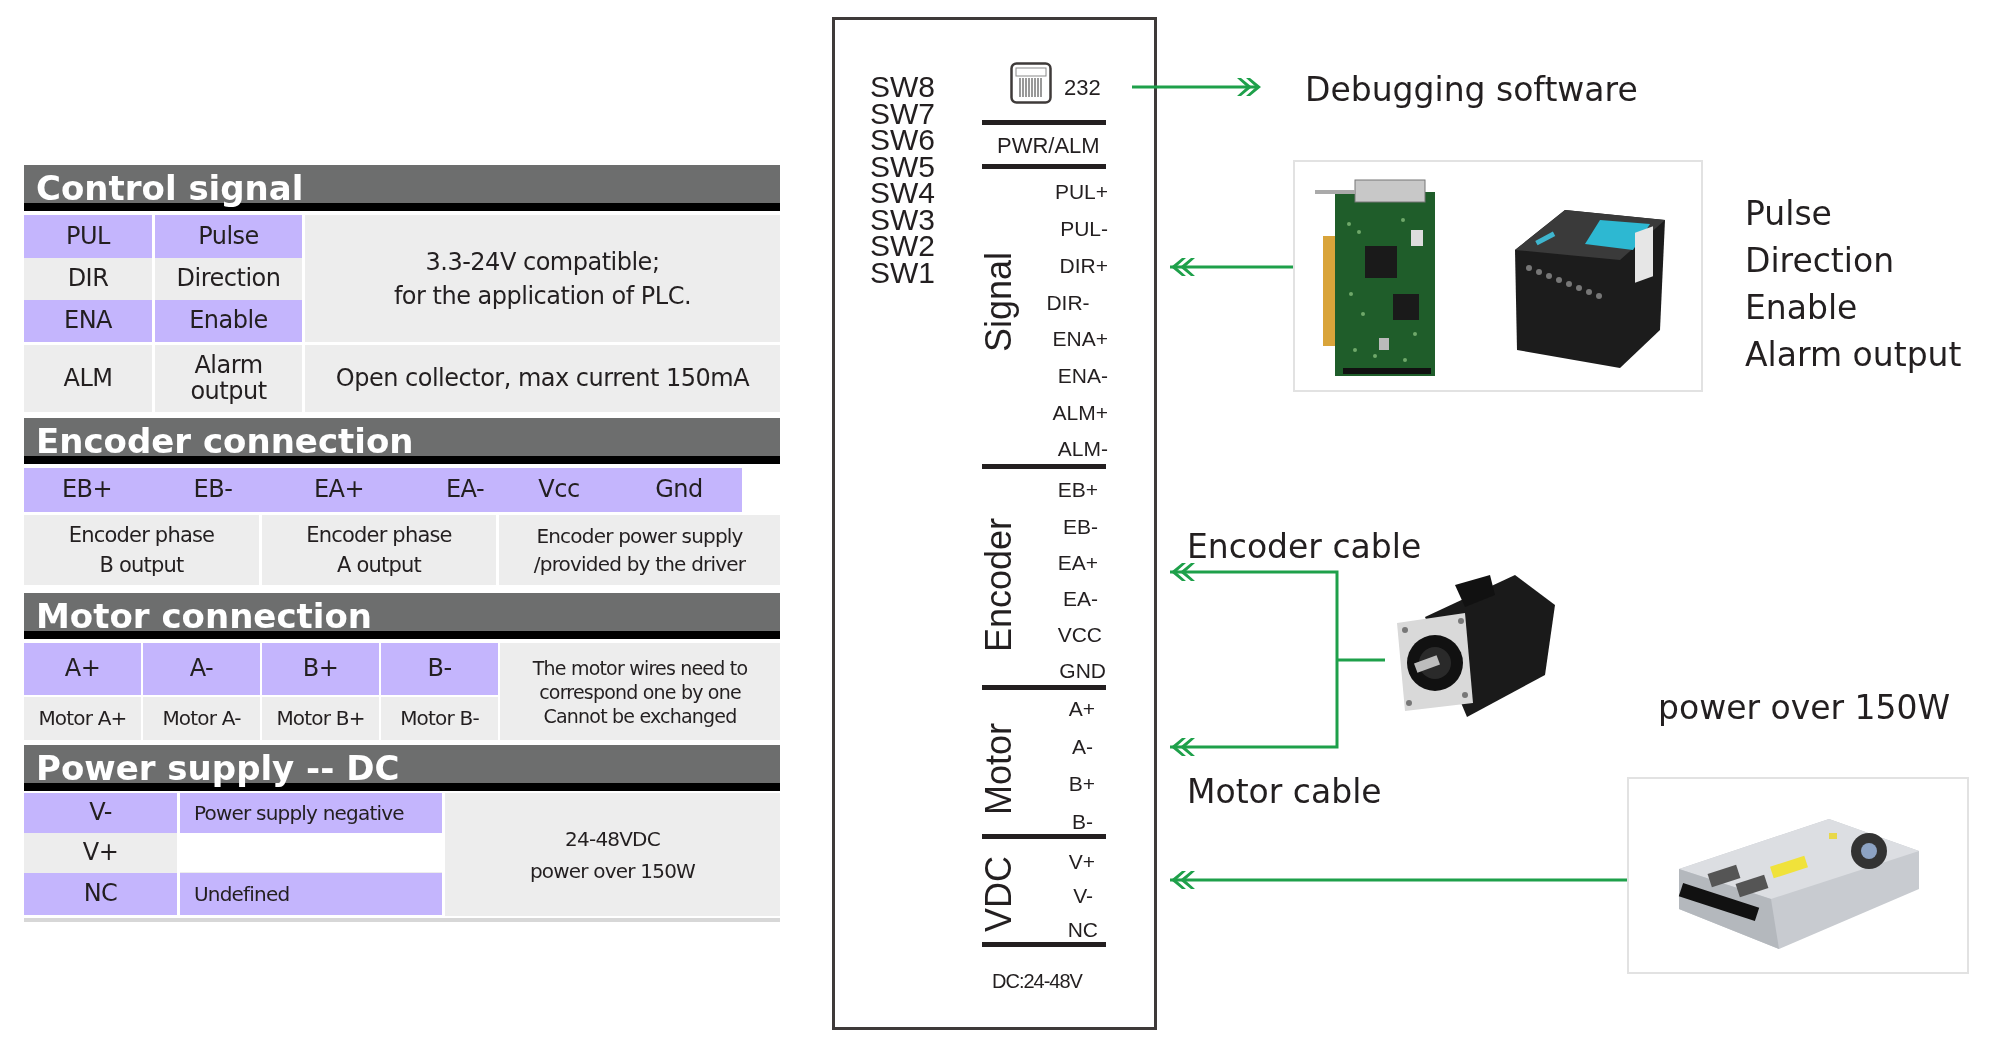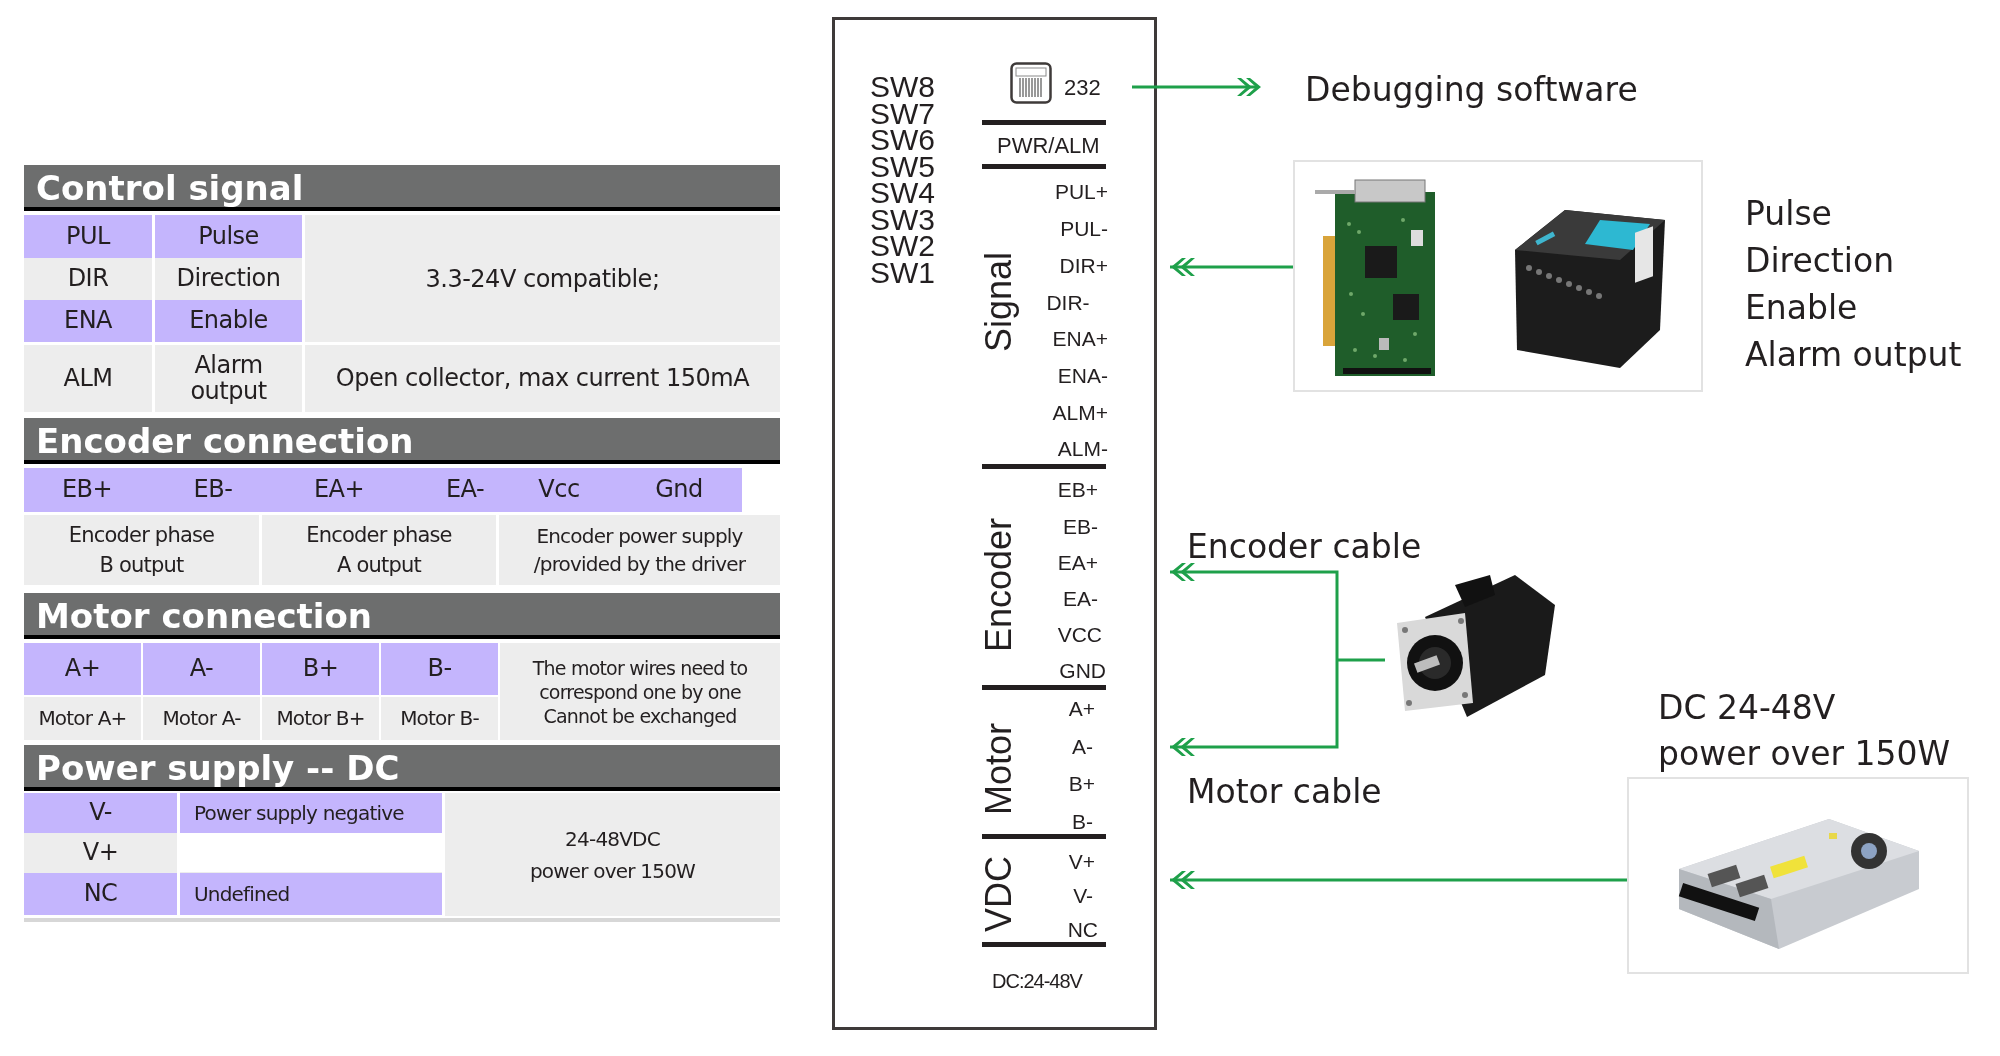--- a/index.html
+++ b/index.html
@@ -1,18 +1,18 @@
 <!DOCTYPE html>
 <html><head>
 <meta charset="utf-8">
 <style>
   html,body{margin:0;padding:0;background:#fff;}
   body{width:2000px;height:1056px;position:relative;overflow:hidden;font-family:"DejaVu Sans",sans-serif;color:#231f20;}
   .abs{position:absolute;}
-  .hdr{position:absolute;left:24px;width:756px;height:46px;background:#6d6e6e;color:#fff;font-family:"DejaVu Sans",sans-serif;font-weight:bold;font-size:34px;line-height:46px;padding-left:12px;box-sizing:border-box;border-bottom:4px solid #000000;}
+  .hdr{position:absolute;left:24px;width:756px;height:46px;background:#6d6e6e;color:#fff;font-family:"DejaVu Sans",sans-serif;font-weight:bold;font-size:34px;line-height:46px;padding-left:12px;box-sizing:border-box;border-bottom:8px solid #000000;}
   .cell{position:absolute;box-sizing:border-box;display:flex;align-items:center;justify-content:center;text-align:center;font-family:"DejaVu Sans",sans-serif;font-size:24px;line-height:1.05;color:#231f20;letter-spacing:-0.5px;}
   .g{background:#ededed;}
   .w{background:#c4b5fd;}
   .small{font-size:21px;letter-spacing:-0.8px;}
   .drv{position:absolute;left:832px;top:17px;width:325px;height:1013px;border:3px solid #3e3a39;box-sizing:border-box;}
   .t{position:absolute;font-family:"Liberation Sans",sans-serif;color:#231f20;}
   .sw{font-size:30px;line-height:26.5px;}
   .pin{font-size:21px;text-align:right;width:80px;}
   .hline{position:absolute;height:5px;background:#231f20;}
   .vlabel{position:absolute;font-family:"Liberation Sans",sans-serif;font-size:36px;transform:rotate(-90deg);transform-origin:left top;white-space:nowrap;color:#231f20;}
@@ -31,20 +31,21 @@
   <div class="cell w" style="left:155px;top:215px;width:147px;height:43px;">Pulse</div>
 
   <div class="cell g" style="left:24px;top:258px;width:128px;height:42px;">DIR</div>
   <div class="cell g" style="left:155px;top:258px;width:147px;height:42px;">Direction</div>
 
   <div class="cell w" style="left:24px;top:300px;width:128px;height:42px;">ENA</div>
   <div class="cell w" style="left:155px;top:300px;width:147px;height:42px;">Enable</div>
 
   <div class="cell g" style="left:305px;top:215px;width:475px;height:127px;flex-direction:column;line-height:34px;">
     <span>3.3-24V compatible;</span>
+    <span>for the application of PLC.</span>
   </div>
 
   <div class="cell g" style="left:24px;top:345px;width:128px;height:67px;">ALM</div>
   <div class="cell g" style="left:155px;top:345px;width:147px;height:67px;padding:0 30px;">Alarm output</div>
   <div class="cell g" style="left:305px;top:345px;width:475px;height:67px;">Open collector, max current 150mA</div>
 
   <div class="hdr" style="top:418px;">Encoder connection</div>
   <div class="cell w" style="left:24px;top:468px;width:126px;height:44px;">EB+</div>
   <div class="cell w" style="left:150px;top:468px;width:126px;height:44px;">EB-</div>
   <div class="cell w" style="left:276px;top:468px;width:126px;height:44px;">EA+</div>
@@ -272,21 +273,20 @@
     <g fill="#777">
         <circle cx="10" cy="55" r="3"></circle>
         <circle cx="66" cy="46" r="3"></circle>
         <circle cx="14" cy="128" r="3"></circle>
         <circle cx="70" cy="120" r="3"></circle>
       </g>
   </svg>
 </div>
 
 <div class="rt" style="left:1658px;top:685px;line-height:46px;">
-  <div>DC 24-48V</div>
   <div>power over 150W</div>
 </div>
 
 <div class="imgbox" style="left:1627px;top:777px;width:342px;height:197px;">
   <div class="abs" style="left:50px;top:20px;width:240px;height:160px;">
     <svg width="240" height="160" viewBox="0 0 240 160">
       <polygon points="0,70 150,20 240,52 240,90 100,150 0,110" fill="#c8cbd0"></polygon>
       <polygon points="0,70 150,20 240,52 92,100" fill="#dcdee2"></polygon>
       <polygon points="0,70 92,100 100,150 0,110" fill="#b4b8bd"></polygon>
       <rect x="150" y="34" width="8" height="6" fill="#e8d84a"></rect>

